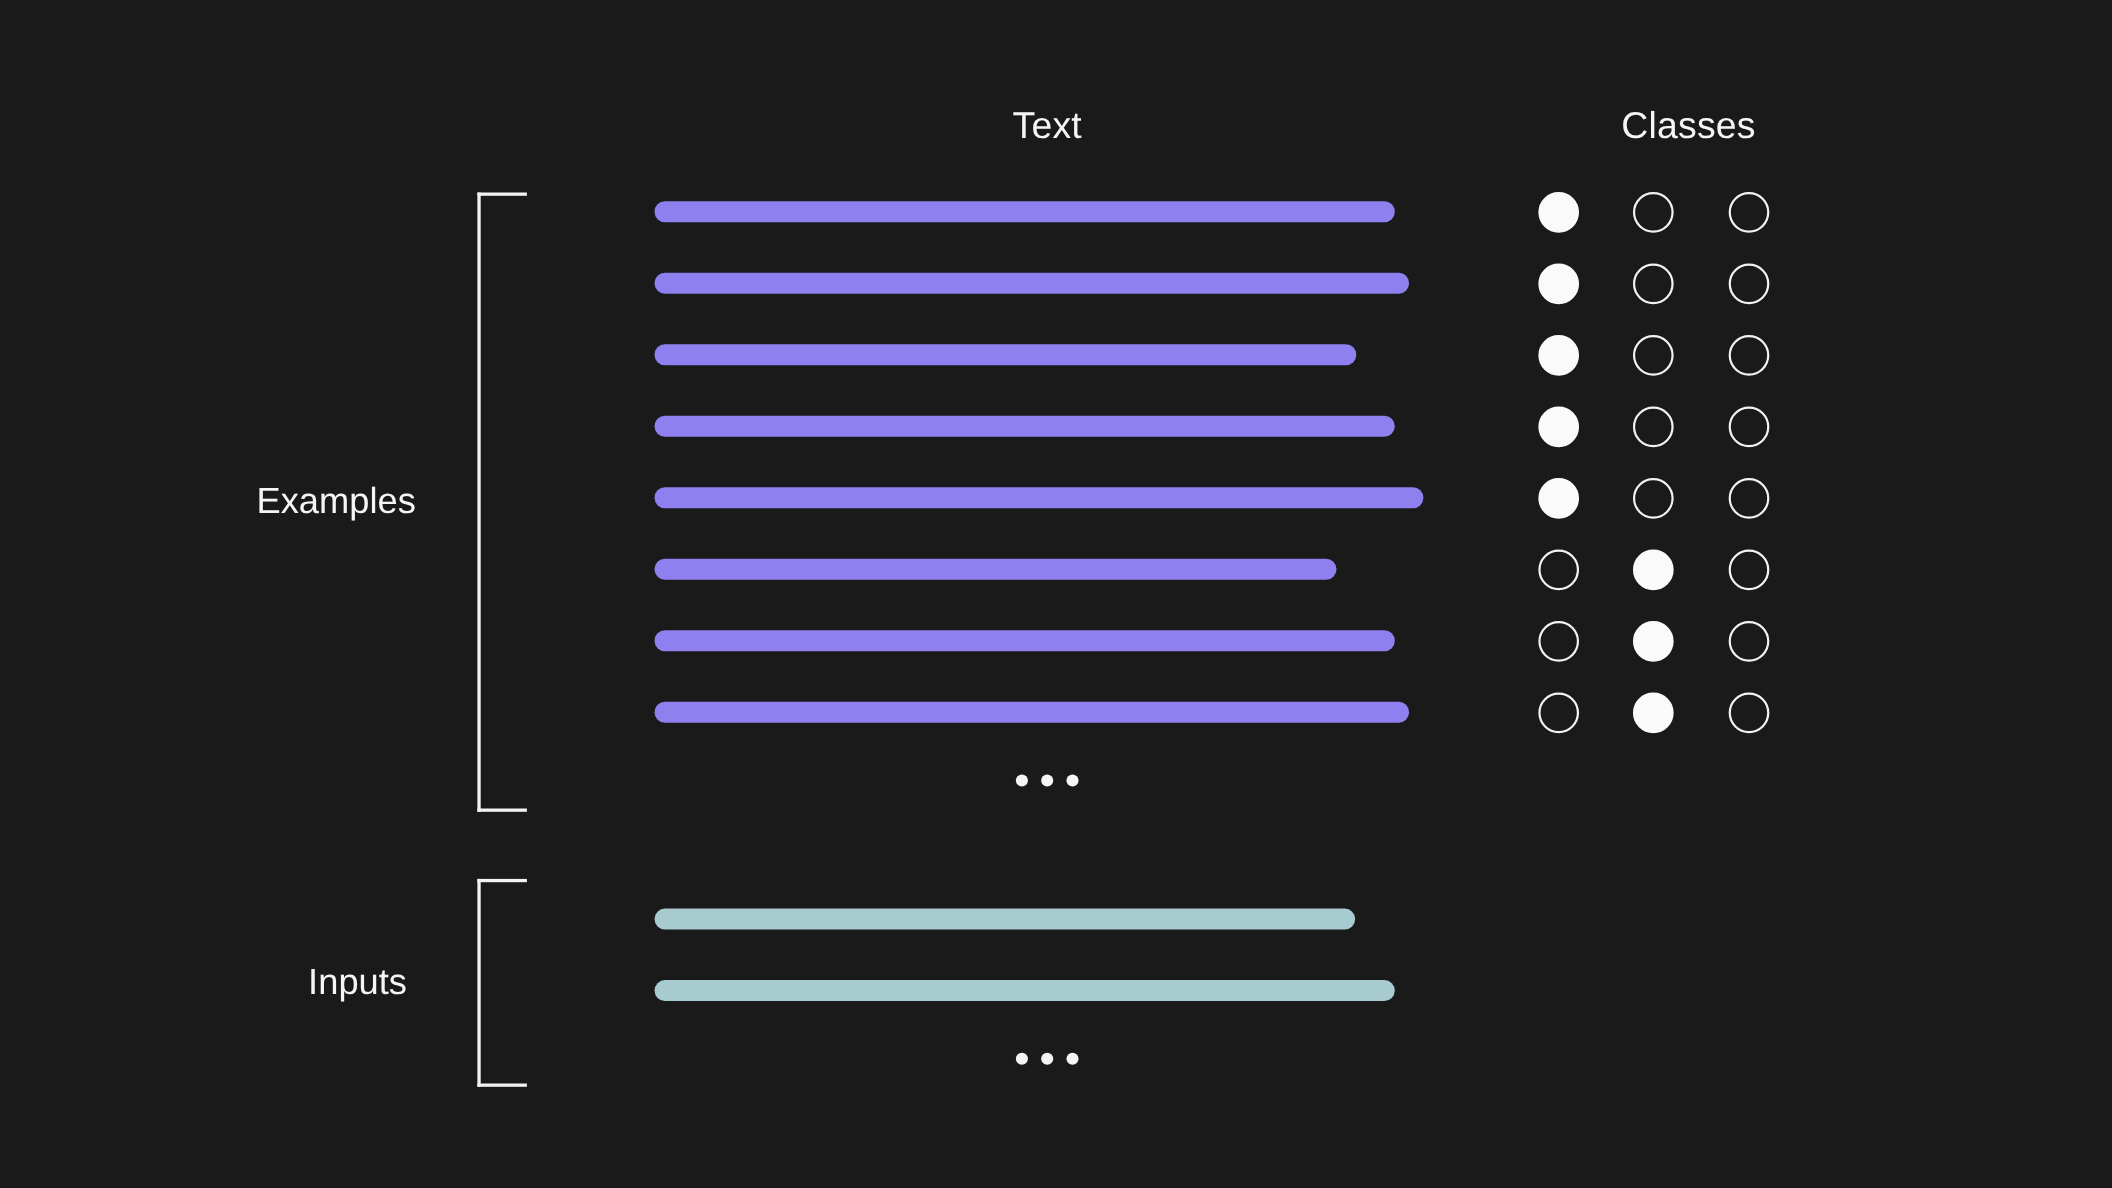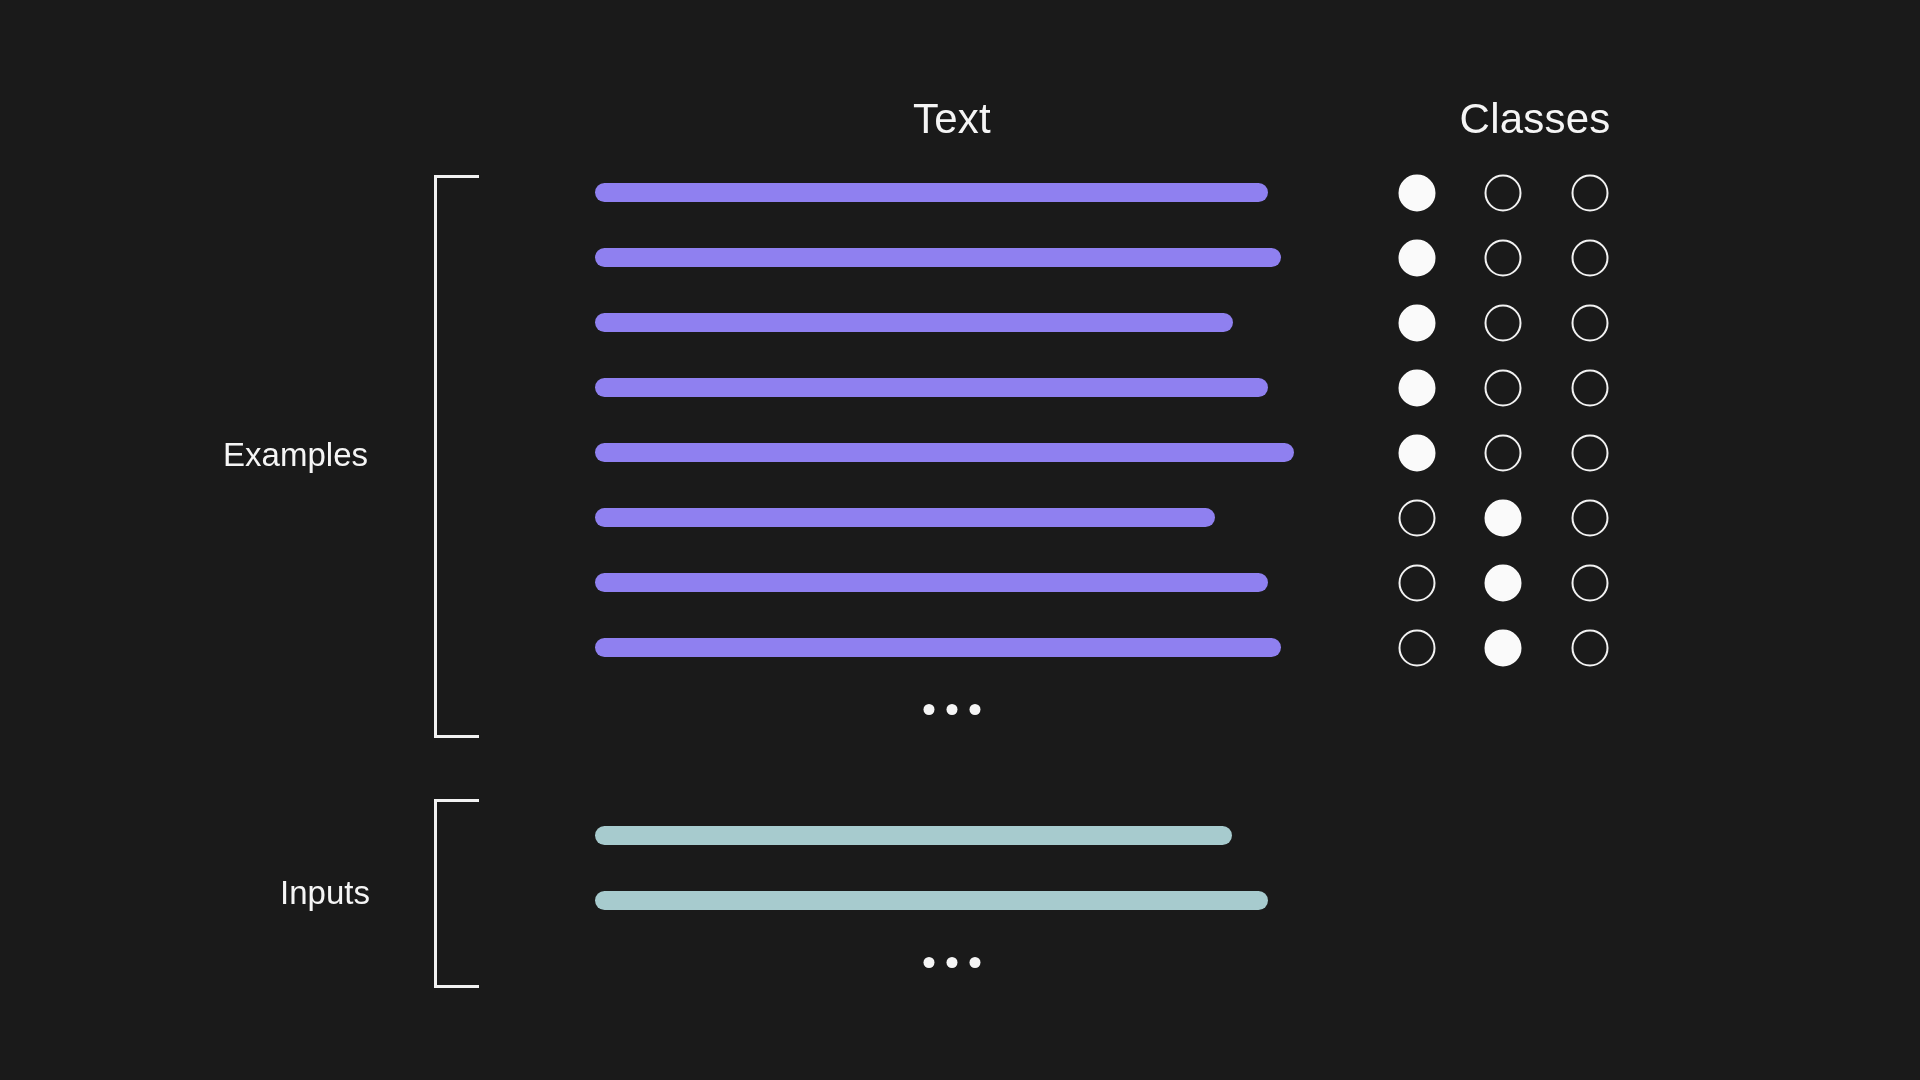--- a/index.html
+++ b/index.html
@@ -20,41 +20,41 @@
   #stage {
     position: relative;
     width: 1920px;
     height: 1080px;
     background: #1a1a1a;
   }
 
   
   .col-header {
     position: absolute;
-    font-size: 42px;
+    font-size: 34px;
     font-weight: 400;
     color: #f5f5f5;
     letter-spacing: 0.2px;
     white-space: nowrap;
     text-align: center;
     transform: translateX(-50%);
   }
   #header-text   { left: 952px;  top: 95px; }
   #header-classes{ left: 1535px; top: 95px; }
 
   
   .section-label {
     position: absolute;
     font-size: 33px;
     font-weight: 400;
     color: #f5f5f5;
     white-space: nowrap;
     transform: translate(-100%, -50%);
   }
-  #label-examples { left: 368px; top: 455px; }
+  #label-examples { left: 378px; top: 455px; }
   #label-inputs   { left: 370px; top: 893px; }
 
   
   .bracket {
     position: absolute;
     border-left: 3px solid #f2f2f2;
     border-top: 3px solid #f2f2f2;
     border-bottom: 3px solid #f2f2f2;
     border-right: none;
     box-sizing: border-box;

